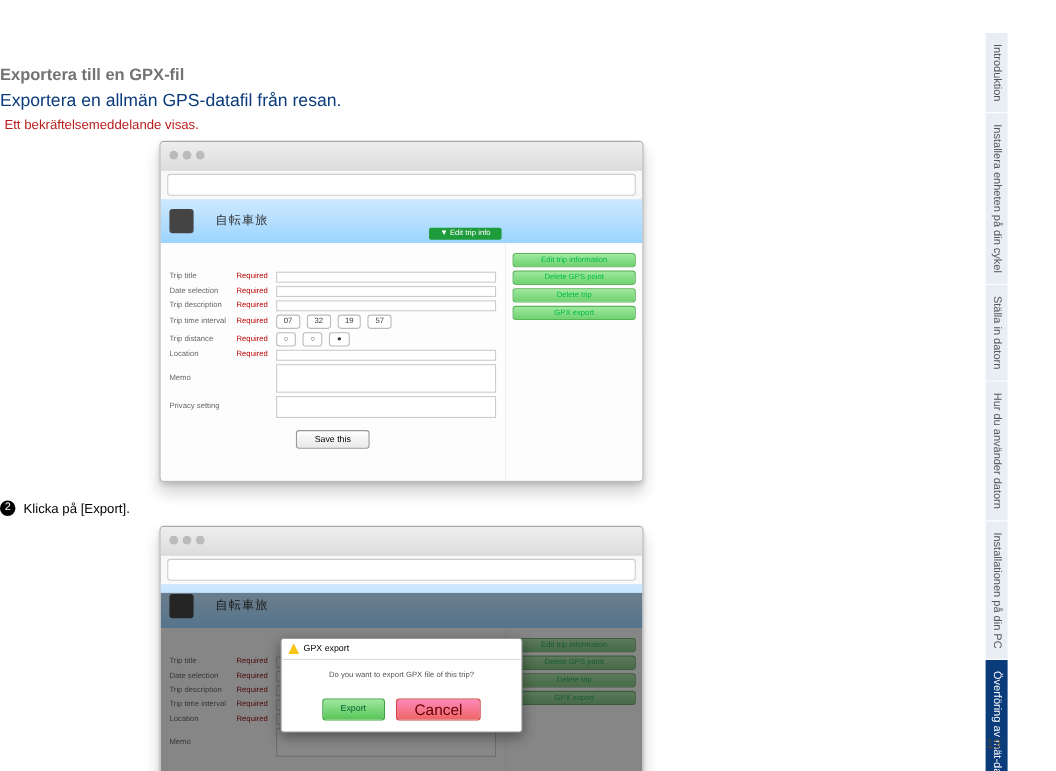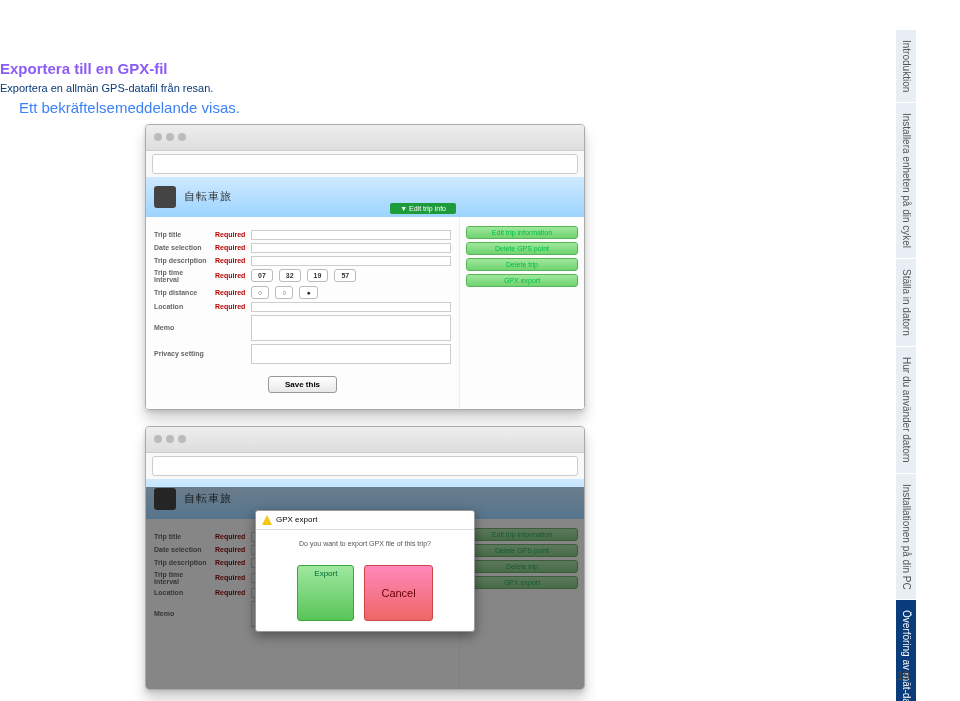--- a/index.html
+++ b/index.html
@@ -10,25 +10,25 @@
     height: 701px;
     padding: 60px 20px 30px 0;
   }
   .content {
     margin-left: 0;
     width: 700px;
   }
   h2.title {
     font-size: 15px;
     font-weight: bold;
-    color: #8b5cf6;
+    color: #737373;
     margin-bottom: 4px;
   }
   .lead {
-    font-size: 11px;
+    font-size: 16px;
     color: #0a3b7a;
     line-height: 1.35;
     margin-bottom: 3px;
   }
   .step-line {
     font-size: 12px;
     color: #000;
     line-height: 1.35;
     margin-bottom: 2px;
   }
@@ -38,23 +38,23 @@
     border-radius: 7px;
     background: #000;
     color: #fff;
     text-align: center;
     line-height: 14px;
     font-size: 10px;
     margin-right: 4px;
     vertical-align: middle;
   }
   .step-sub {
-    font-size: 15px;
-    color: #3b82f6;
-    margin-left: 19px;
+    font-size: 12px;
+    color: #b91c1c;
+    margin-left: 4px;
     margin-bottom: 6px;
   }
 
   
   .shot {
     width: 440px;
     margin: 8px 0 16px 145px;
     border: 1px solid #aaa;
     border-radius: 4px;
     box-shadow: 0 10px 14px rgba(0,0,0,0.18), 0 2px 4px rgba(0,0,0,0.12);
@@ -71,31 +71,31 @@
   .shot .toolbar::before {
     content: ""; position: absolute; left: 8px; top: 8px;
     width: 8px; height: 8px; border-radius: 4px; background: #bbb;
     box-shadow: 12px 0 0 #bbb, 24px 0 0 #bbb;
   }
   .shot .addr {
     height: 20px; margin: 3px 6px; background: #fff; border: 1px solid #ccc; border-radius: 3px;
   }
   .shot .banner {
     height: 40px; background: linear-gradient(#cfe9ff,#9bd4ff);
-    display: flex; align-items: center; padding: 0 8px; gap: 8px;
+    display: flex; align-items: center; padding: 0 8px; gap: 20px;
   }
   .shot .banner .logo {
     width: 22px; height: 22px; background: #444; border-radius: 3px;
   }
   .shot .banner .jp { color: #333; font-size: 11px; letter-spacing: 1px; }
   .shot .body {
     display: flex; background: #fdfdfd;
   }
   .shot .left {
-    flex: 1; padding: 10px 8px; font-weight: bold;
+    flex: 1; padding: 23px 8px;
   }
   .shot .right {
     width: 125px; padding: 6px 6px; border-left: 1px solid #eee;
   }
   .shot .row { display: flex; align-items: center; gap: 6px; margin: 3px 0; }
   .shot .lab { font-size: 7px; color: #666; width: 55px; }
   .shot .req { font-size: 7px; color: #b00; width: 30px; }
   .shot .field { flex: 1; height: 10px; background: #fff; border: 1px solid #ccc; }
   .shot .pill, .shot .pill-g {
     display: inline-block; font-size: 7px; padding: 2px 6px; border-radius: 3px;
@@ -133,21 +133,21 @@
   .modal .warn {
     width: 10px; height: 10px; background: #f5c518; clip-path: polygon(50% 0, 100% 100%, 0 100%);
   }
   .modal .mbody { padding: 10px; font-size: 7px; color: #555; text-align: center; }
   .modal .mbtns { display: flex; justify-content: center; gap: 10px; padding: 8px 0 10px; }
   .modal .ebtn {
     font-size: 8px; padding: 3px 16px; border-radius: 3px;
     background: linear-gradient(#9fe89f,#58c558); border: 1px solid #3da53d; color: #063;
   }
   .modal .cbtn {
-    font-size: 11px; padding: 21px 16px; border-radius: 3px;
+    font-size: 14px; padding: 1px 16px; border-radius: 3px;
     background: linear-gradient(#f8b,#e66); border: 1px solid #c44; color: #600;
   }
 
   
   .tabs {
     position: absolute; right: 44px; top: 30px;
     display: flex; flex-direction: column; gap: 0;
   }
   .tab {
     writing-mode: vertical-rl;
@@ -241,20 +241,24 @@
         </div>
         <div class="right">
           <span class="pill-g wide">Edit trip information</span>
           <span class="pill-g wide">Delete GPS point</span>
           <span class="pill-g wide">Delete trip</span>
           <span class="pill-g wide">GPX export</span>
         </div>
       </div>
     </div>
 
+    <p class="step-line">
+      <span class="num">2</span>
+      <span>Klicka på [Export].</span>
+    </p>
 
     <div class="shot shot2">
       <div class="toolbar"></div>
       <div class="addr"></div>
       <div class="banner">
         <div class="logo"></div>
         <span class="jp">自転車旅</span>
       </div>
       <div class="body" style="min-height:170px;filter:saturate(.7) brightness(.97)">
         <div class="left">

